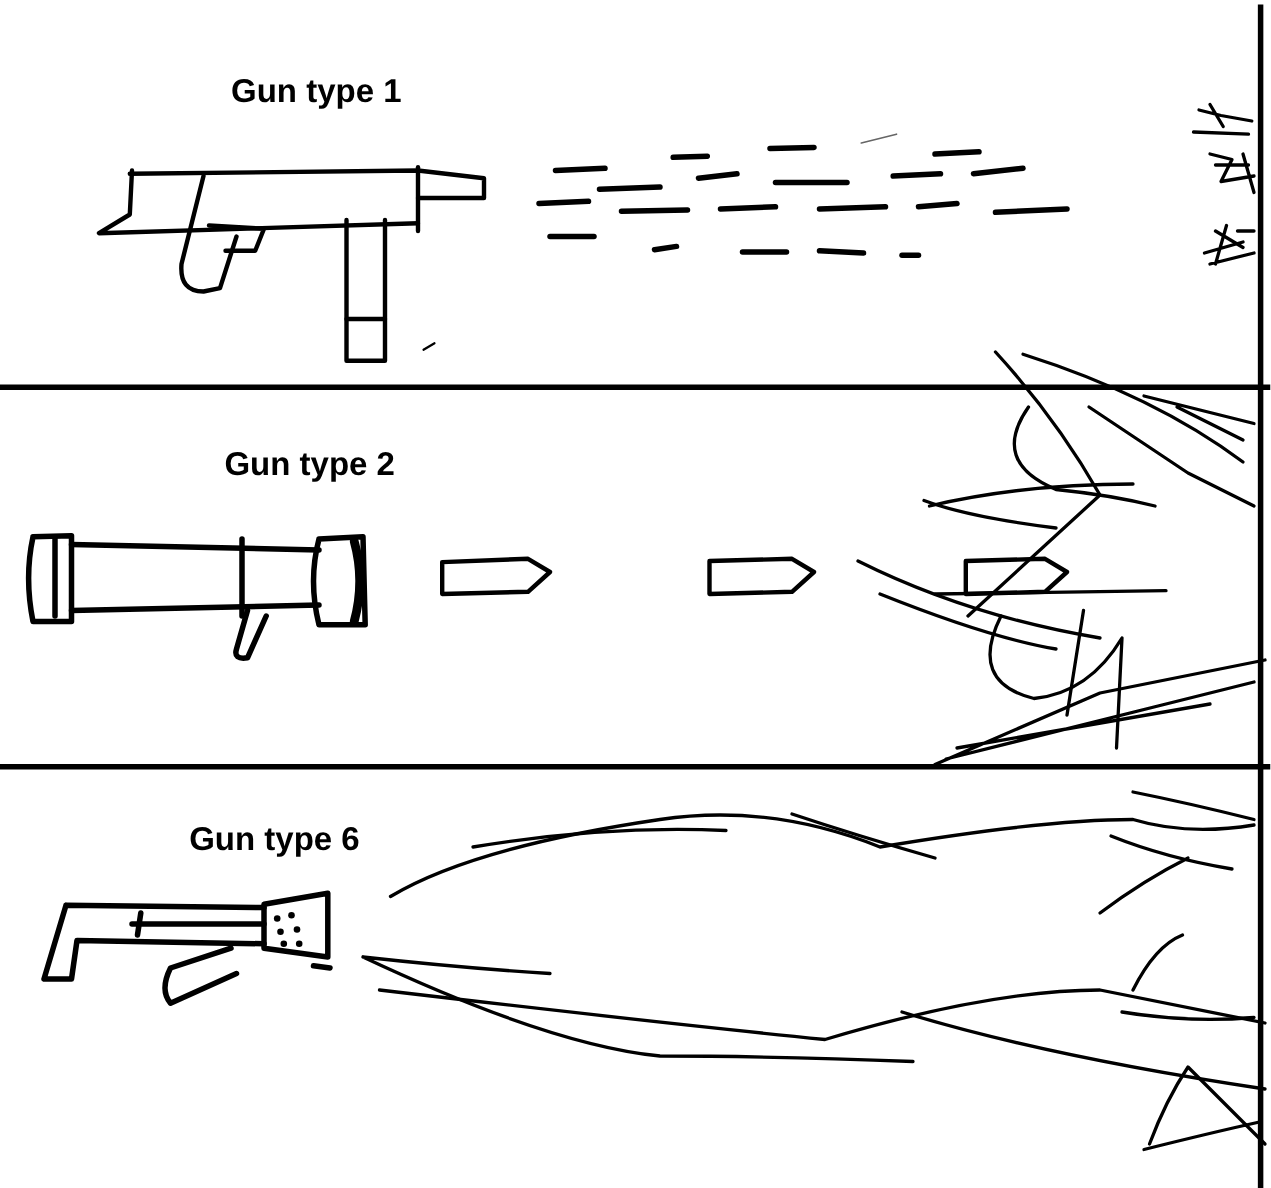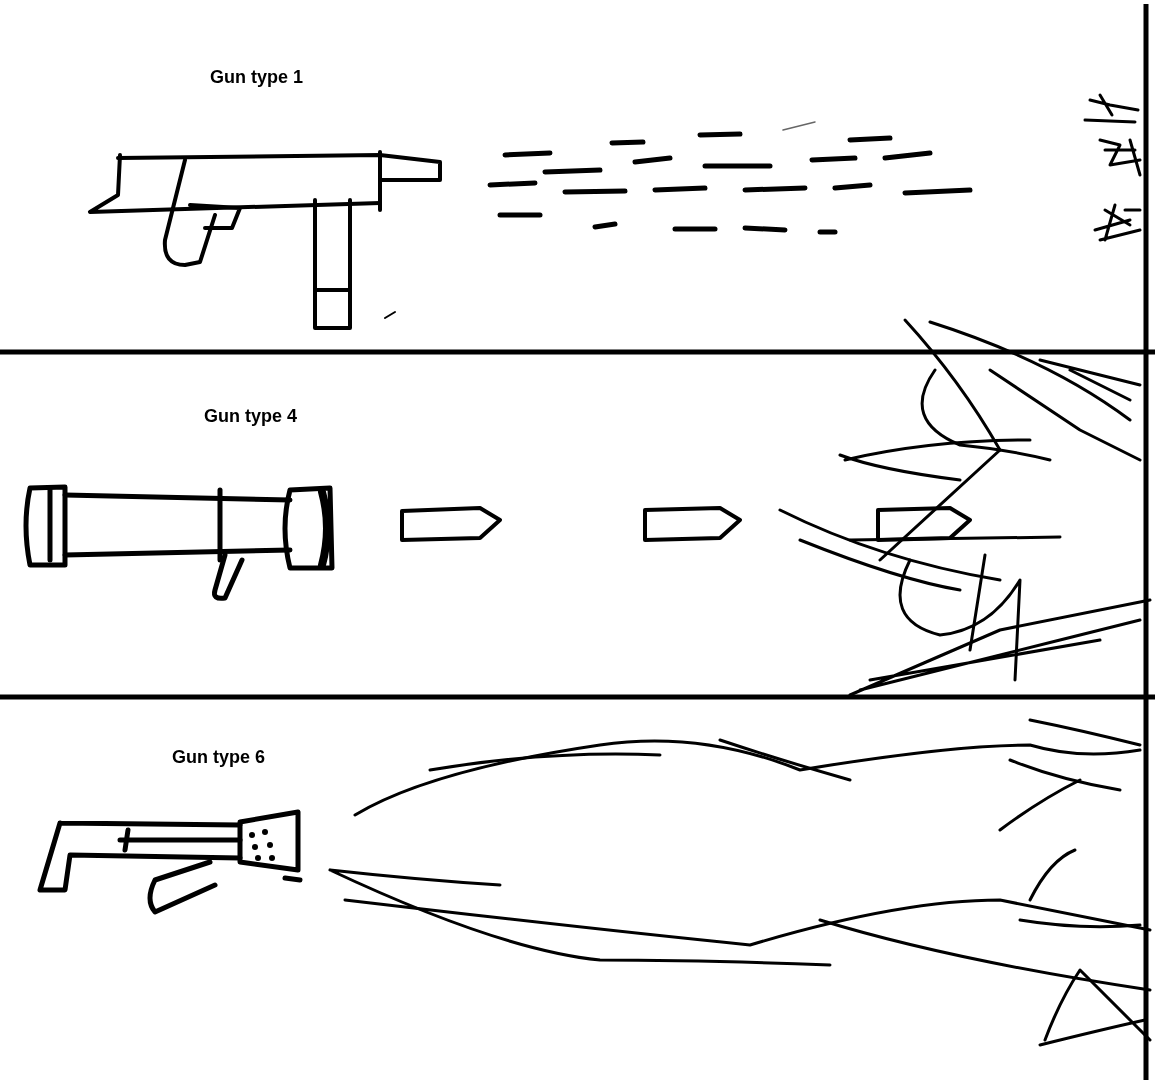--- a/index.html
+++ b/index.html
@@ -1,17 +1,17 @@
 <!DOCTYPE html>
 <html><head>
 <meta charset="utf-8">
 <style>
   html,body{margin:0;padding:0;background:#fff;}
   body{width:1155px;height:1080px;position:relative;overflow:hidden;font-family:"Liberation Sans",sans-serif;}
-  .label{position:absolute;font-weight:bold;font-size:18px;color:#000;white-space:nowrap;}
+  .label{position:absolute;font-weight:bold;font-size:30px;color:#000;white-space:nowrap;}
   svg{position:absolute;left:0;top:0;}
   .s{fill:none;stroke:#000;stroke-linecap:round;stroke-linejoin:round;}
 </style>
 </head>
 <body>
 
 <svg width="1155" height="1080" viewBox="0 0 1155 1080">
 
   <g>
     <line x1="0" y1="352" x2="1155" y2="352" stroke="#000" stroke-width="5"></line>
@@ -106,14 +106,14 @@
     <path d="M330 870 Q420 880 500 885 M330 870 Q500 950 600 960 Q700 960 830 965"></path>
     <path d="M345 900 Q600 930 750 945 Q900 900 1000 900 L1150 930"></path>
     <path d="M820 920 Q950 960 1150 990"></path>
     <path d="M1030 720 Q1080 730 1140 745 M1010 760 Q1060 780 1120 790 M1000 830 Q1040 800 1080 780"></path>
     <path d="M1030 900 Q1050 860 1075 850 M1020 920 Q1080 930 1140 925"></path>
     <path d="M1045 1040 Q1060 1000 1080 970 L1150 1040 M1040 1045 Q1100 1030 1145 1020"></path>
   </g>
 </svg>
 
 <div class="label" style="left:210px;top:67px">Gun type 1</div>
-<div class="label" style="left:204px;top:406px">Gun type 4</div>
+<div class="label" style="left:204px;top:406px">Gun type 2</div>
 <div class="label" style="left:172px;top:747px">Gun type 6</div>
 
 </body></html>

